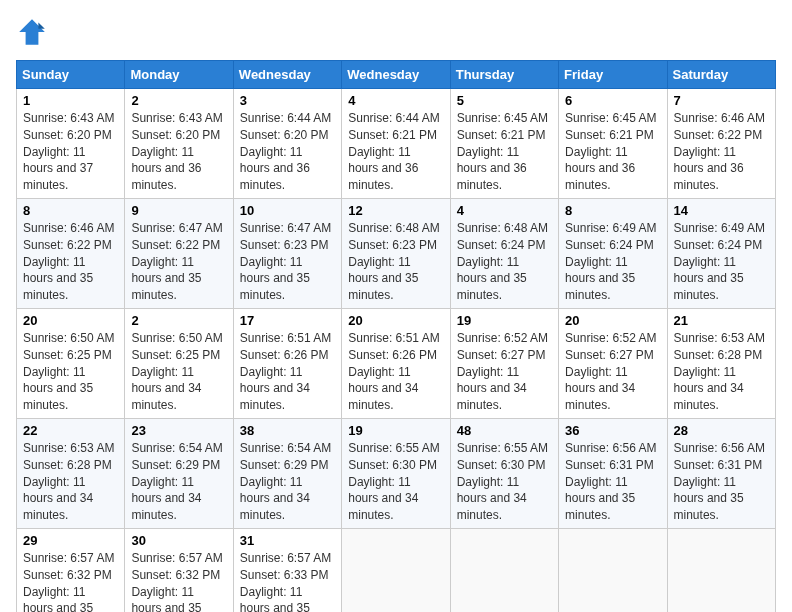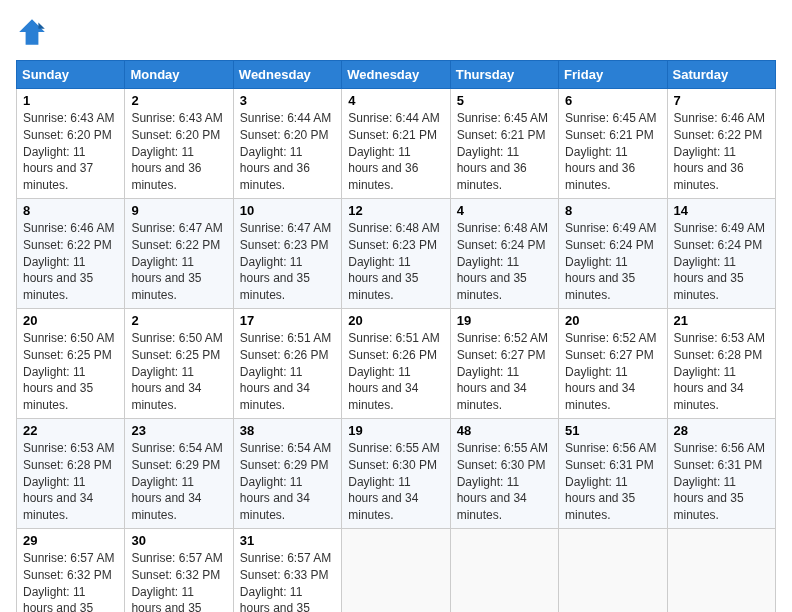--- a/index.html
+++ b/index.html
@@ -328,21 +328,21 @@
         </td>
         <td>
           <span class="day-number">48</span>
           <div class="day-info">
             Sunrise: 6:55 AM<br>
             Sunset: 6:30 PM<br>
             Daylight: 11 hours and 34 minutes.
           </div>
         </td>
         <td>
-          <span class="day-number">51</span>
+          <span class="day-number">36</span>
           <div class="day-info">
             Sunrise: 6:56 AM<br>
             Sunset: 6:31 PM<br>
             Daylight: 11 hours and 35 minutes.
           </div>
         </td>
         <td>
           <span class="day-number">28</span>
           <div class="day-info">
             Sunrise: 6:56 AM<br>

